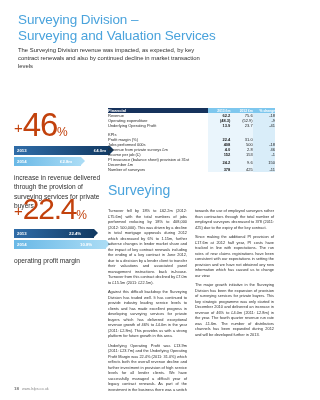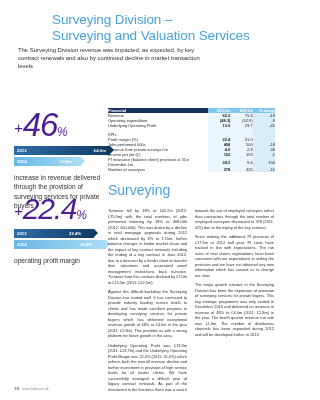--- a/index.html
+++ b/index.html
@@ -7,29 +7,29 @@
     width: 283px; height: 400px;
     background: #ffffff;
     font-family: "Liberation Sans", sans-serif;
     overflow: hidden;
   }
   .page { position: relative; width: 283px; height: 400px; padding: 0; }
 
   
   .title-block { position: absolute; left: 18px; top: 12px; width: 250px; }
   .title-line { color: #4aa3dc; font-size: 13.5px; line-height: 15.5px;
-                font-weight: 400; letter-spacing: -0.1px; white-space: nowrap; margin-left: 34px; }
+                font-weight: 400; letter-spacing: -0.1px; white-space: nowrap; }
   .standfirst { position: absolute; left: 18px; top: 46px; width: 185px;
                 color: #2f2f2f; font-size: 5.9px; line-height: 8.2px; }
 
   
   .callout { position: absolute; left: 14px; width: 100px; }
   .callout-1 { top: 108px; }
   .callout-2 { top: 194px; }
-  .big-num { color: #4c1d95; font-weight: 400; line-height: 1; white-space: nowrap; font-style: italic; }
+  .big-num { color: #c2410c; font-weight: 400; line-height: 1; white-space: nowrap; }
   .big-num .plus { font-size: 15px; vertical-align: 22%; }
   .big-num .val  { font-size: 33px; letter-spacing: -1.2px; }
   .big-num .pct  { font-size: 12px; vertical-align: 4%; }
   .callout-2 .big-num .val { font-size: 30px; }
 
   .bars { margin-top: 5px; width: 96px; }
   .bar { position: relative; height: 9px; margin-bottom: 2px;
          display: flex; align-items: center; }
   .bar .fill { position: absolute; left: 0; top: 0; height: 9px; }
   .bar.dark  .fill { background: linear-gradient(90deg,#2f6ca8 0%,#123a63 100%); }

